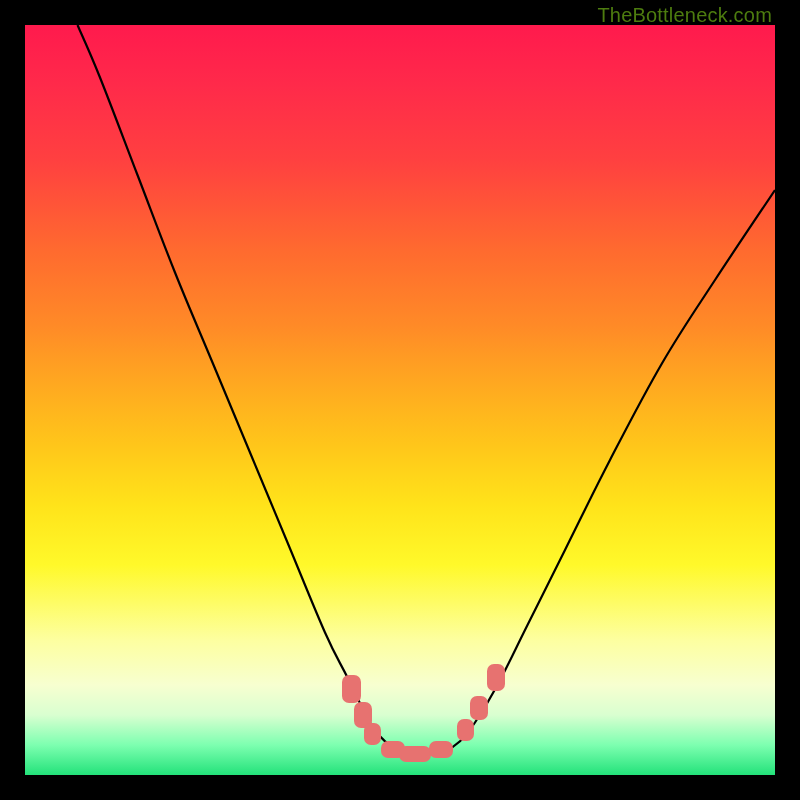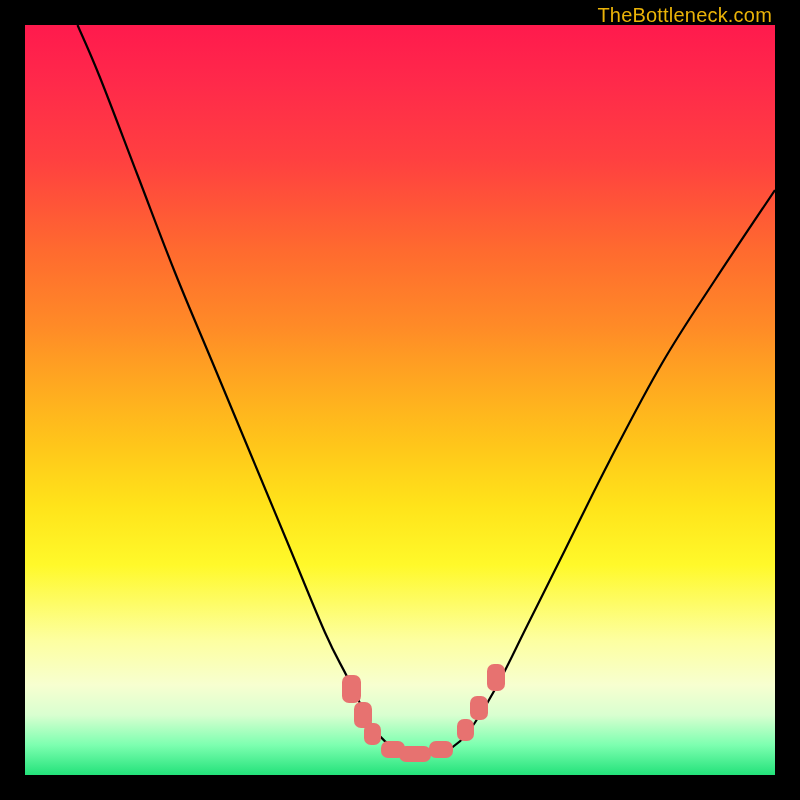--- a/index.html
+++ b/index.html
@@ -38,21 +38,21 @@
       #d9ffd0 92%,
       #7dffb0 96%,
       #23e27a 100%
     );
     overflow: hidden;
   }
   .watermark {
     position: absolute;
     top: 4px;
     right: 28px;
-    color: #eab308;
+    color: #4d7c0f;
     font-size: 20px;
     font-weight: 500;
     letter-spacing: 0.2px;
   }
   svg.curve {
     position: absolute;
     inset: 0;
     width: 750px;
     height: 750px;
   }

